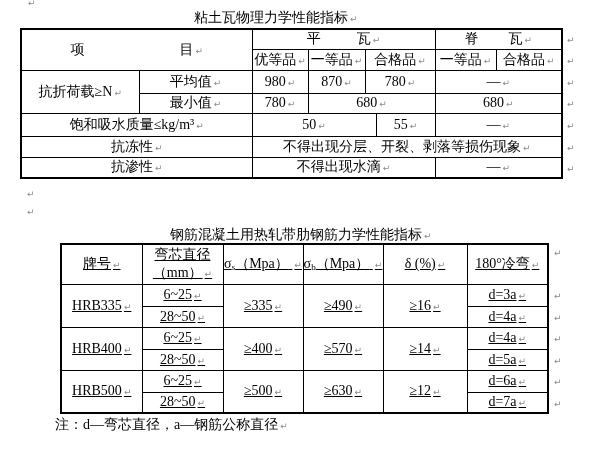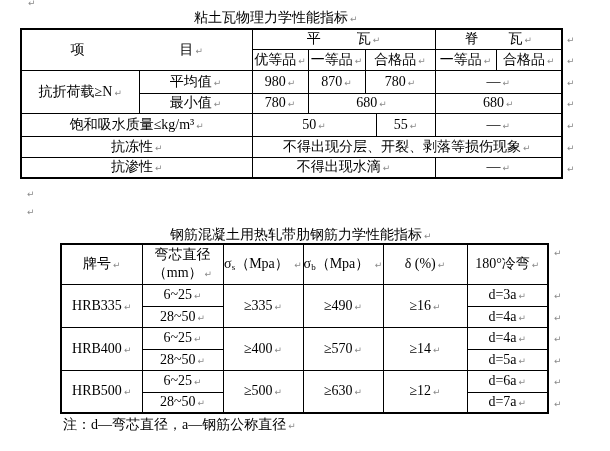--- a/index.html
+++ b/index.html
@@ -22,21 +22,21 @@
   .g95{gap:95px;}
   .g36{gap:36px;}
   .g30{gap:30px;}
   .pm{
     color:#8a8a8a;font-size:9px;margin-left:2px;
     font-family:"DejaVu Sans",sans-serif;
   }
   .mpm{position:absolute;line-height:10px;}
   .sigsub{font-size:9px;vertical-align:-2px;}
   .dline{line-height:18px;}
-  .note{position:absolute;font-size:14px;white-space:nowrap;margin-left:8px;}
+  .note{position:absolute;font-size:14px;white-space:nowrap;}
 </style>
 </head>
 <body>
 
 <div class="mpm" style="left:26px;top:-4px;"><span class="pm">↵</span></div>
 <div class="mpm" style="left:25px;top:187px;"><span class="pm">↵</span></div>
 <div class="mpm" style="left:25px;top:205px;"><span class="pm">↵</span></div>
 
 <div class="title" style="left:194px;top:9px;">粘土瓦物理力学性能指标<span class="pm">↵</span></div>
 
@@ -114,21 +114,21 @@
 <div class="mpm" style="left:565px;top:33px;"><span class="pm">↵</span></div>
 <div class="mpm" style="left:565px;top:54px;"><span class="pm">↵</span></div>
 <div class="mpm" style="left:565px;top:76px;"><span class="pm">↵</span></div>
 <div class="mpm" style="left:565px;top:97px;"><span class="pm">↵</span></div>
 <div class="mpm" style="left:565px;top:119px;"><span class="pm">↵</span></div>
 <div class="mpm" style="left:565px;top:141px;"><span class="pm">↵</span></div>
 <div class="mpm" style="left:565px;top:162px;"><span class="pm">↵</span></div>
 
 <div class="title" style="left:170px;top:226px;">钢筋混凝土用热轧带肋钢筋力学性能指标<span class="pm">↵</span></div>
 
-<table class="tbl" style="left:60px;top:243px;width:487px;">
+<table class="tbl" style="left:60px;top:243px;width:487px;text-decoration:underline;">
   <colgroup>
     <col style="width:81px">
       <col style="width:81px">
       <col style="width:80px">
     <col style="width:80px">
       <col style="width:84px">
       <col style="width:81px">
   </colgroup>
   <tbody>
       <tr style="height:40px">

